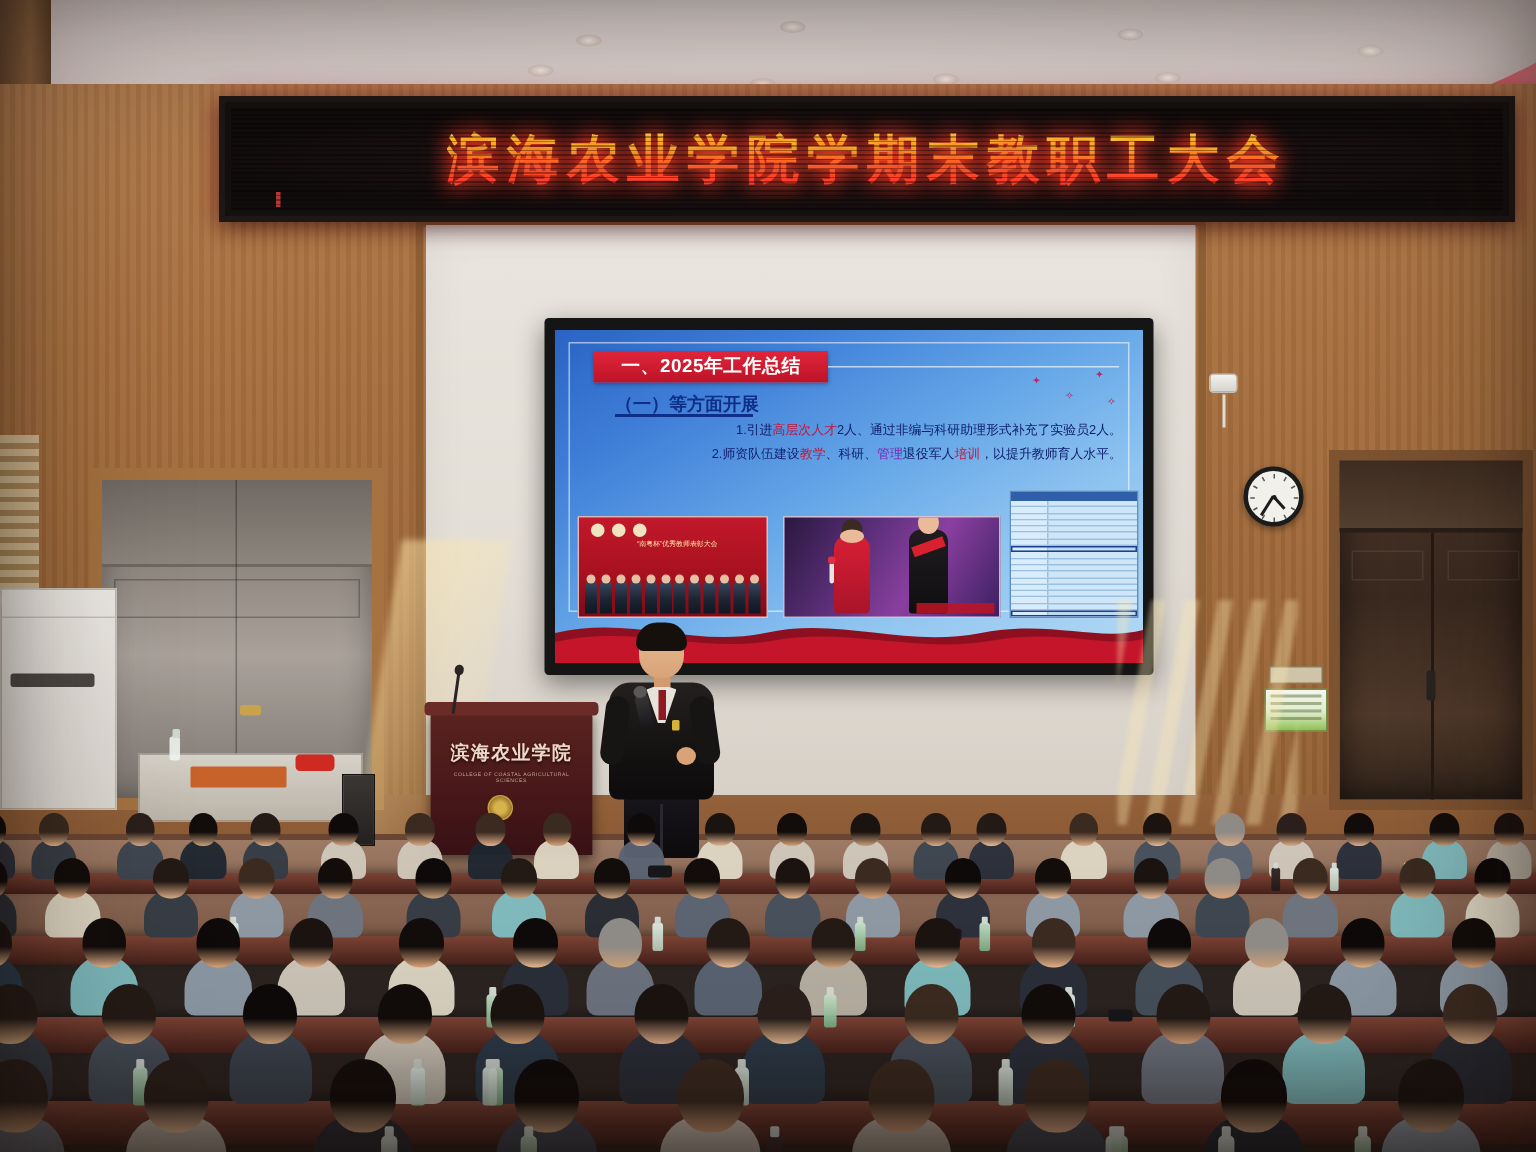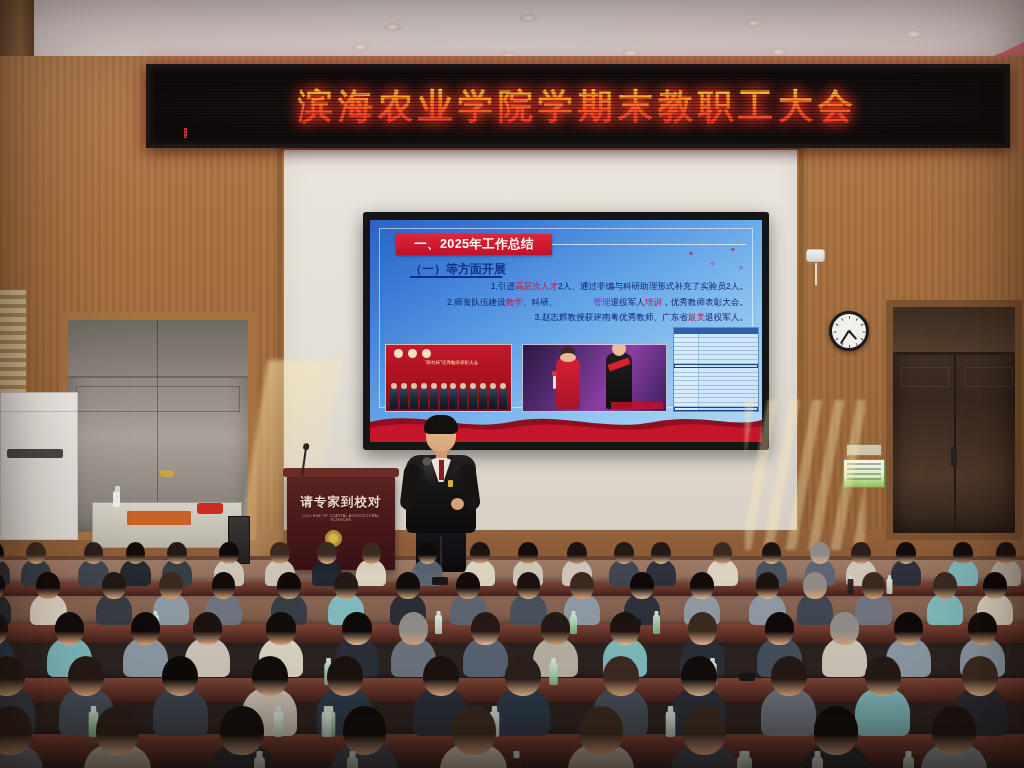--- a/index.html
+++ b/index.html
@@ -103,21 +103,21 @@
     position:absolute; left:182px; top:24px; right:16px; height:1px; background:rgba(255,255,255,.65);
   }
   .slide-sub {
     position:absolute; left:40px; top:41px;
     color:#0e2f87; font-size:12px; font-weight:bold;
   }
   .slide-sub-u{ position:absolute; left:40px; top:56px; width:92px; height:1.5px; background:#0e2f87; }
   .bullets{ position:absolute; left:16px; top:62px; right:14px;text-align:right; }
   .bullets li{ list-style:none; font-size:8.6px; color:#10206e; line-height:1.05; margin-bottom:6.5px;
                white-space:nowrap; font-weight:500; }
-  .hl-r{ color:#c4143a; } .hl-p{ color:#7a22b5;margin-left:36px; } .hl-g{ color:#1b9e4a; }
+  .hl-r{ color:#c4143a; } .hl-p{ color:#7a22b5; } .hl-g{ color:#1b9e4a; }
 
   .slide-bird{ position:absolute; color:#b2295e; font-size:7px; }
   .photo{ position:absolute; border:1px solid rgba(255,255,255,.7); overflow:hidden; }
   .photo-award{
     left:15px; top:124px; width:127px; height:68px;
     background:linear-gradient(180deg,#c2182c 0%,#a9111f 55%,#7d0b17 100%);
   }
   .award-title{position:absolute;left:14px;top:14px;right:8px;color:#ffe9a8;font-size:4.6px;text-align:center;line-height:1.7;}
   .award-logos{position:absolute;left:8px;top:4px;display:flex;gap:5px;}
   .award-logos i{width:9px;height:9px;border-radius:50%;background:#efe3c0;display:block;}
@@ -333,22 +333,21 @@
       <div class="slide-header">
         <span>一、2025年工作总结</span>
       </div>
       <div class="slide-header-rule"></div>
 
       <div class="slide-sub">（一）等方面开展</div>
       <div class="slide-sub-u"></div>
 
       <ul class="bullets" id="bullet-host">
           <li><span>1.</span><span>引进</span><span class="hl-r">高层次人才</span><span>2人、通过非编与科研助理形式补充了实验员2人。</span></li>
-          <li><span>2.</span><span>师资队伍建设</span><span class="hl-r">教学</span><span>、科研、</span><span class="hl-p">管理</span><span>退役军人</span><span class="hl-r">培训</span><span>，优秀教师表彰大会。</span></li>
-          <li><span>3.</span><span>赵志辉教授获评南粤优秀教师、广东省</span><span class="hl-r">最美</span><span>退役军人。</span></li>
+          <li><span>2.</span><span>师资队伍建设</span><span class="hl-r">教学</span><span>、科研、</span><span class="hl-p">管理</span><span>退役军人</span><span class="hl-r">培训</span><span>，以提升教师育人水平。</span></li>
         </ul>
 
       <div class="slide-bird" style="left:318px;top:30px;">✦</div>
       <div class="slide-bird" style="left:340px;top:40px;">✧</div>
       <div class="slide-bird" style="left:360px;top:26px;">✦</div>
       <div class="slide-bird" style="left:368px;top:44px;">✧</div>
 
       <div class="photo photo-award">
         <div class="award-logos">
             <i></i>
@@ -528,21 +527,21 @@
     <div class="bottle"></div>
     <div class="drawer"></div>
     <div class="red"></div>
   </div>
   <div class="speaker-box"></div>
 
   <div class="podium">
     <div class="podium-top"></div>
     <div class="mic-stand"></div>
     <div class="podium-plate">
-      <div class="podium-cn">请专家到校对</div>
+      <div class="podium-cn">滨海农业学院</div>
       <div class="podium-en">COLLEGE OF COASTAL AGRICULTURAL SCIENCES</div>
     </div>
     <div class="podium-emblem"></div>
   </div>
 
   <div class="presenter">
     <div class="p-legs"></div>
     <div class="p-legsplit"></div>
     <div class="p-body"></div>
     <div class="p-shirt"></div>

